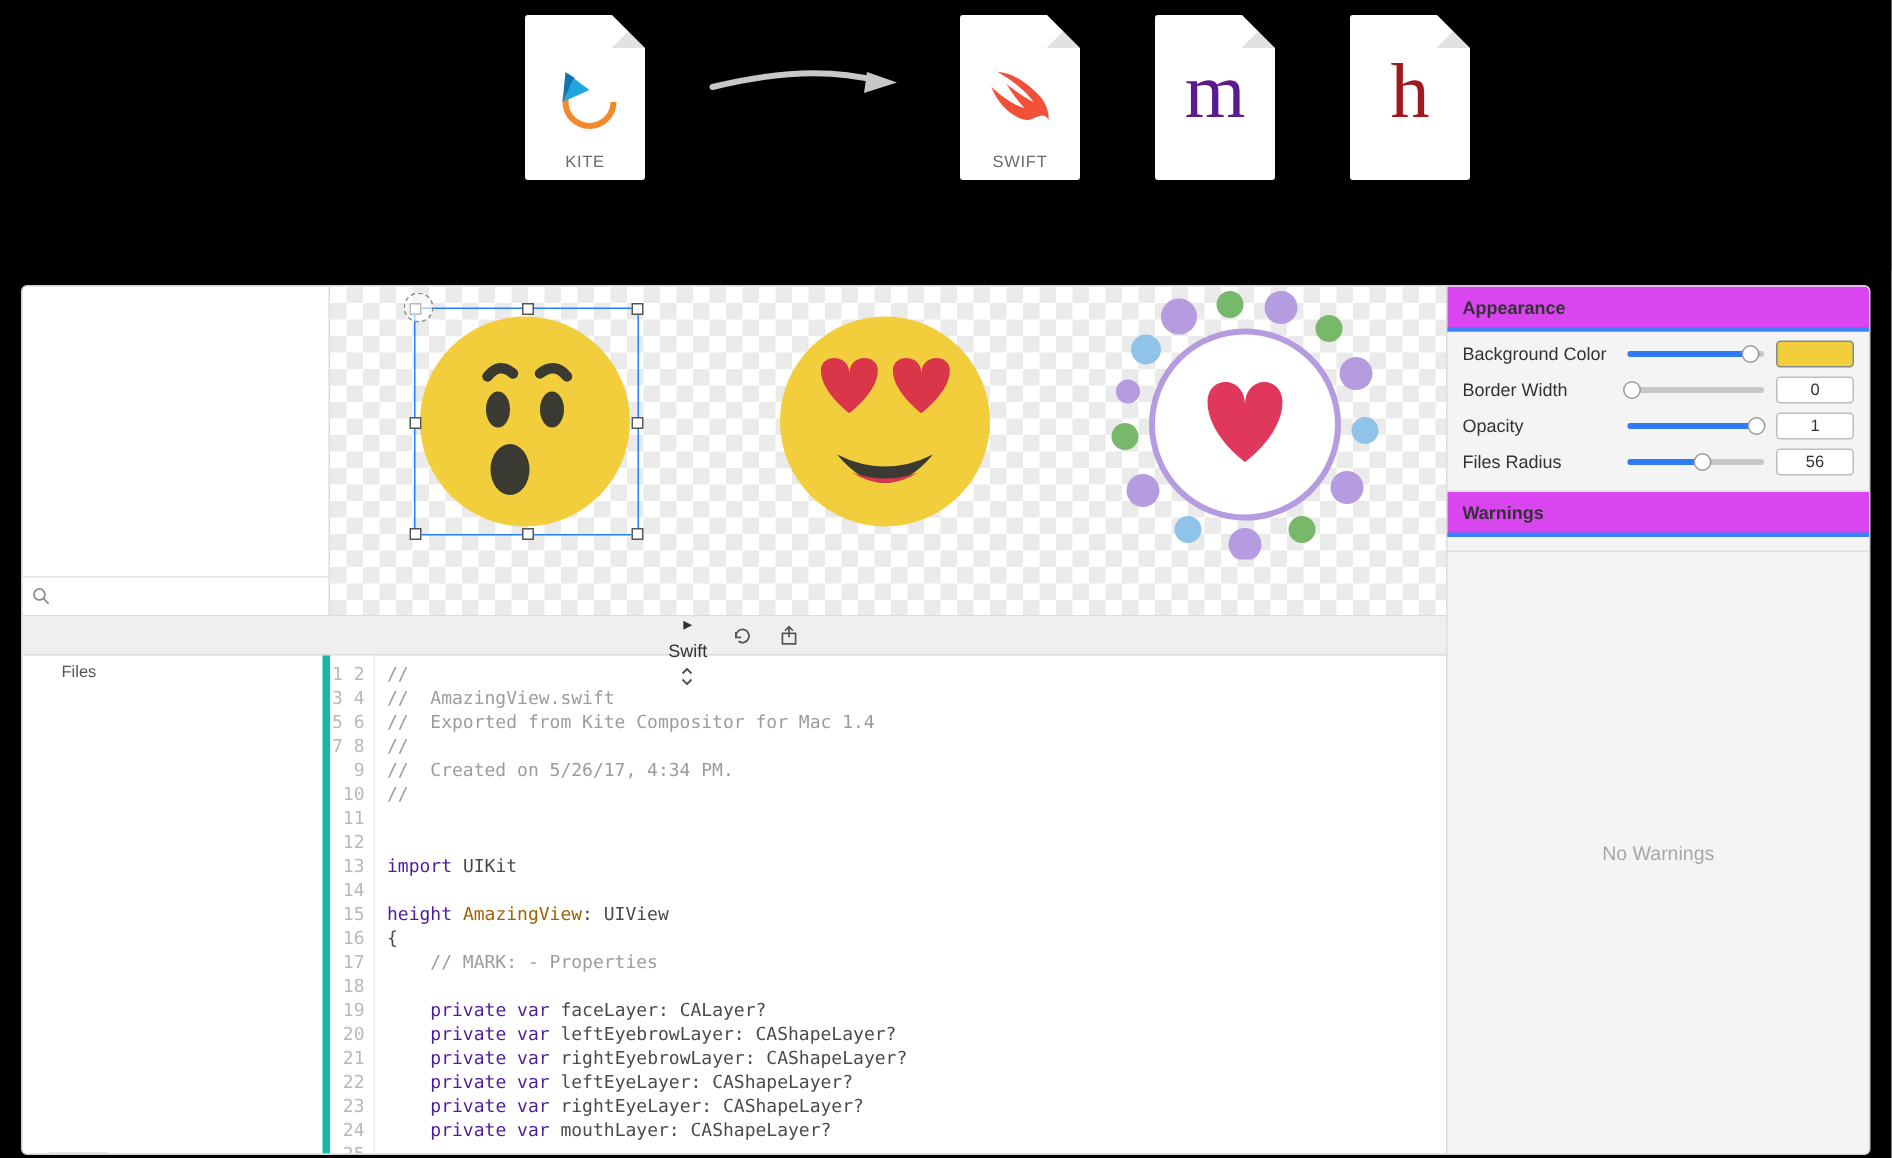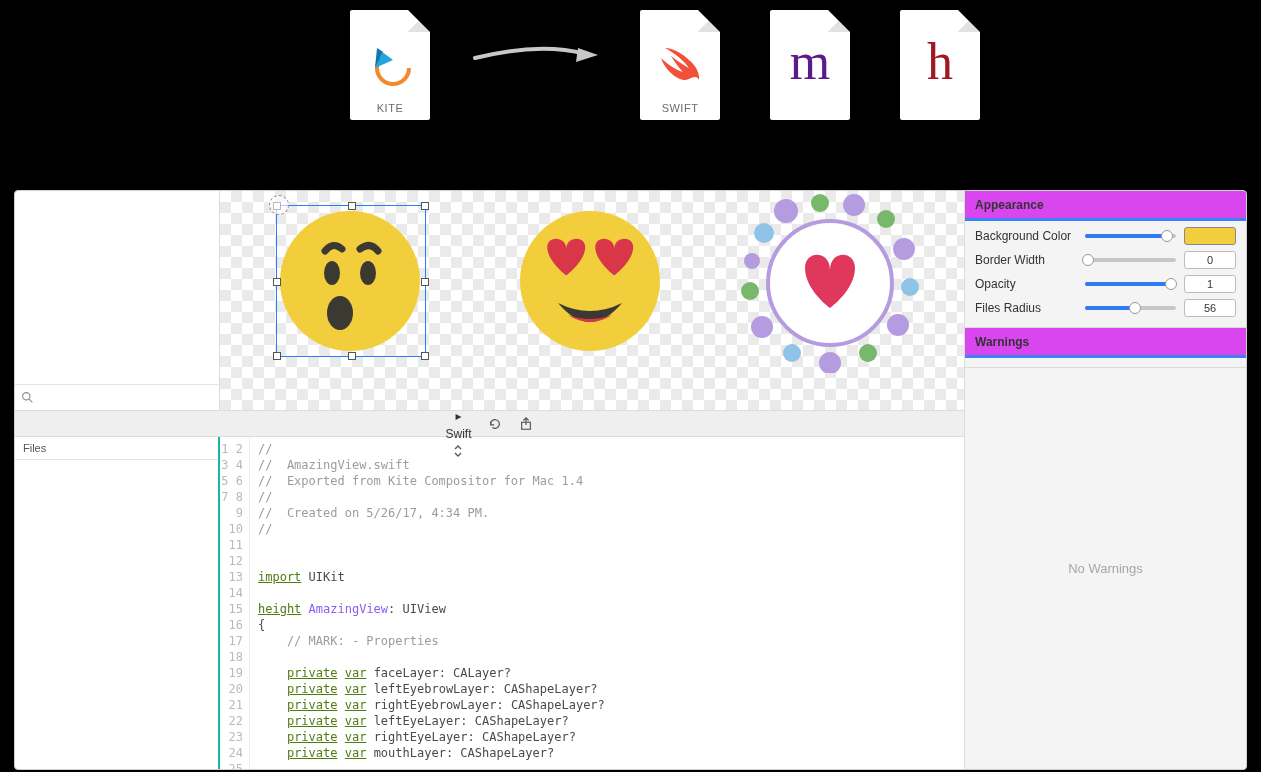--- a/index.html
+++ b/index.html
@@ -75,33 +75,33 @@
   .swatch { width:52px; height:18px; border:1px solid #888; border-radius:3px; }
 
   .warnings-body { flex:1; display:flex; align-items:center; justify-content:center; color:#a7a7a7; font-size:13px; }
 
   
   .export-bar { grid-column:1 / span 2; grid-row:2; background:#efefef; border-bottom:1px solid #dcdcdc; display:flex; align-items:center; justify-content:center; gap:16px; font-size:12px; color:#333; }
   .export-select { display:flex; align-items:center; gap:4px;flex-direction:column; }
   .export-icon { width:15px; height:15px; display:inline-flex; align-items:center; justify-content:center; color:#555; }
 
   
-  .files-panel { grid-column:1; grid-row:3; border-right:2px solid #14b8a6; display:flex; flex-direction:column; font-size:12px; }
+  .files-panel { grid-column:1; grid-row:3; border-right:5px solid #14b8a6; display:flex; flex-direction:row; font-size:12px;padding-left:18px; }
   .files-header { padding:5px 8px; color:#555; font-size:11px; border-bottom:1px solid #e5e5e5; }
   .file-row { display:flex; align-items:center; gap:6px; padding:3px 8px; background:#dcdcdc; }
   .mini-file-icon { width:13px; height:15px; background:#fff; border:1px solid #bbb; position:relative; display:inline-block;}
   .mini-file-icon::after { content:""; position:absolute; left:2px; right:2px; top:3px; bottom:3px; background:#e96b2e; border-radius:1px; clip-path: polygon(50% 0,100% 60%,75% 60%,75% 100%,25% 100%,25% 60%,0 60%);}
 
   
   .editor { grid-column:2; grid-row:3; display:flex; font-family: Menlo, Consolas, monospace; font-size:12px; line-height:16px; overflow:hidden; }
   .gutter { width:30px; background:#fff; text-align:right; color:#b9b9b9; padding:4px 6px 0 0; border-right:1px solid #ececec; user-select:none; }
   .code { flex:1; padding:4px 0 0 8px; white-space:pre; color:#4a4a4a; overflow:hidden;}
   .c-comm { color:#9c9c9c; }
-  .c-kw { color:#4d7c0f;text-decoration:underline; }
-  .c-type { color:#8b5cf6; }
+  .c-kw { color:#4c1d95; }
+  .c-type { color:#a16207; }
 </style>
 </head>
 <body>
 
 <div class="top-hero">
 
   <div class="file-icon" style="left:350px; top:10px;align-items:center;">
     <div class="file-glyph">
       <svg width="54" height="54" viewBox="0 0 54 54">
         <circle cx="30" cy="30" r="16" fill="none" stroke="#f08a2b" stroke-width="4" stroke-dasharray="60 40"></circle>

